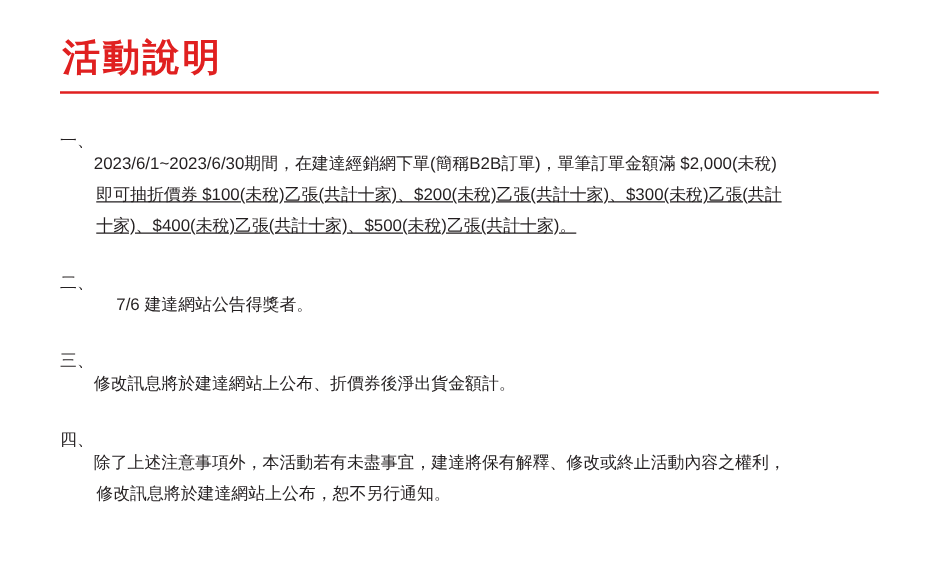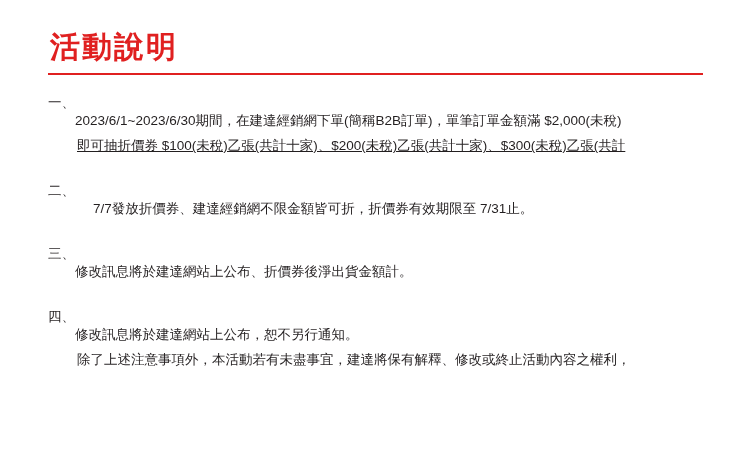--- a/index.html
+++ b/index.html
@@ -16,21 +16,21 @@
     overflow: hidden;
   }
   .page {
     position: relative;
     width: 740px;
     height: 458px;
     box-sizing: border-box;
     padding: 30px 36px 0 46px;
   }
   .title-block {
-    margin-bottom: 16px;
+    margin-bottom: 26px;
   }
   .title {
     font-size: 30px;
     font-weight: bold;
     color: #e02020;
     letter-spacing: 2px;
     line-height: 1.1;
     margin: 0 0 10px 4px;
   }
   .title-rule {
@@ -96,41 +96,42 @@
     <div class="title-rule"></div>
   </div>
 
   <div class="sections">
 
     <div class="section sec-1">
       <div class="marker">一、</div>
       <div class="body">
         <p>2023/6/1~2023/6/30期間，在建達經銷網下單(簡稱B2B訂單)，單筆訂單金額滿 $2,000(未稅)</p>
         <p>即可抽折價券 $100(未稅)乙張(共計十家)、$200(未稅)乙張(共計十家)、$300(未稅)乙張(共計</p>
+        <p>十家)、$400(未稅)乙張(共計十家)、$500(未稅)乙張(共計十家)。</p>
       </div>
     </div>
 
     <div class="section sec-2">
       <div class="marker">二、</div>
       <div class="body">
         <ul class="sub-list">
-          <li>7/7發放折價券、建達經銷網不限金額皆可折，折價券有效期限至 7/31止。</li>
+          <li>7/6 建達網站公告得獎者。</li>
         </ul>
       </div>
     </div>
 
     <div class="section sec-3">
       <div class="marker">三、</div>
       <div class="body">
         <p>修改訊息將於建達網站上公布、折價券後淨出貨金額計。</p>
       </div>
     </div>
 
     <div class="section sec-4">
       <div class="marker">四、</div>
       <div class="body">
+        <p>除了上述注意事項外，本活動若有未盡事宜，建達將保有解釋、修改或終止活動內容之權利，</p>
         <p>修改訊息將於建達網站上公布，恕不另行通知。</p>
-        <p>除了上述注意事項外，本活動若有未盡事宜，建達將保有解釋、修改或終止活動內容之權利，</p>
       </div>
     </div>
 
   </div>
 </div>
 
 </body></html>

